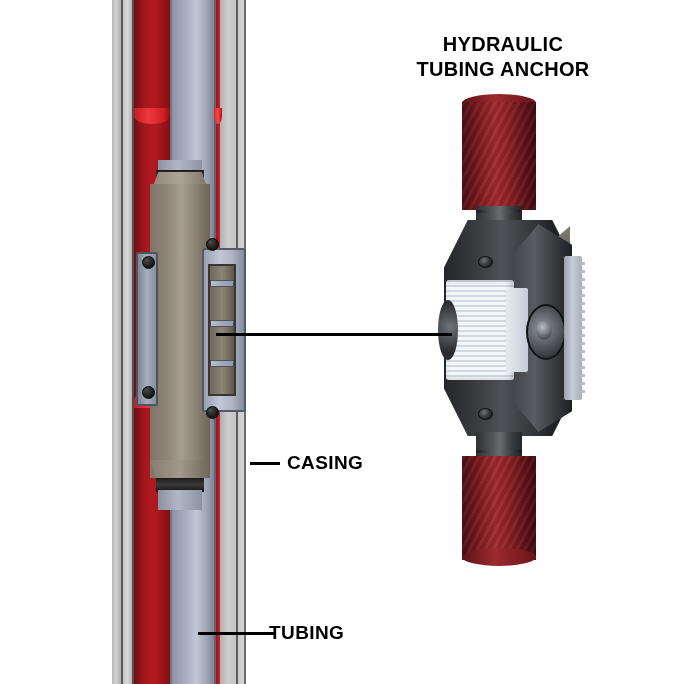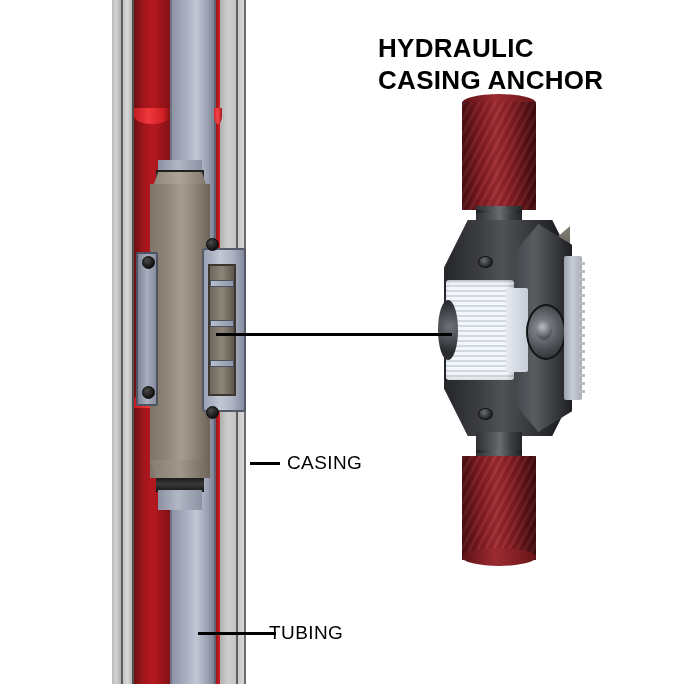--- a/index.html
+++ b/index.html
@@ -7,28 +7,28 @@
     width:674px;height:684px;
     background:#ffffff;
     font-family:"Liberation Sans",sans-serif;
     overflow:hidden;position:relative;
   }
   #stage{position:absolute;inset:0;width:674px;height:684px;}
 
   
   .title{
     position:absolute;left:378px;top:32px;width:250px;
-    text-align:left;font-weight:bold;font-size:26px;
+    text-align:center;font-weight:bold;font-size:20px;
     letter-spacing:.3px;line-height:1.24;color:#000;
   }
   .title span{display:block;}
 
   
   .callout-text{
-    position:absolute;font-weight:normal;font-size:19px;
+    position:absolute;font-weight:bold;font-size:19px;
     letter-spacing:.4px;color:#000;white-space:nowrap;
   }
   .leader{position:absolute;background:#000;height:3px;}
 
   
   #wellbore{position:absolute;left:112px;top:0;width:134px;height:684px;overflow:hidden;}
 
   .band{position:absolute;top:0;height:684px;}
 
   
@@ -271,21 +271,21 @@
     </div>
 
     <div class="stem" style="top:340px;height:26px;"></div>
     <div class="stem-ring" style="top:358px;"></div>
     <div class="pin" style="top:364px;height:104px;"></div>
     <div class="pin-cap" style="top:456px;"></div>
   </div>
 
   <div class="title">
     <span>HYDRAULIC</span>
-    <span>CASING ANCHOR</span>
+    <span>TUBING ANCHOR</span>
   </div>
 
   <div class="leader" style="left:216px;top:333px;width:236px;"></div>
 
   <div class="leader" style="left:250px;top:462px;width:30px;"></div>
   <div class="callout-text" style="left:287px;top:452px;">CASING</div>
 
   <div class="leader" style="left:198px;top:632px;width:78px;"></div>
   <div class="callout-text" style="left:269px;top:622px;">TUBING</div>
 

